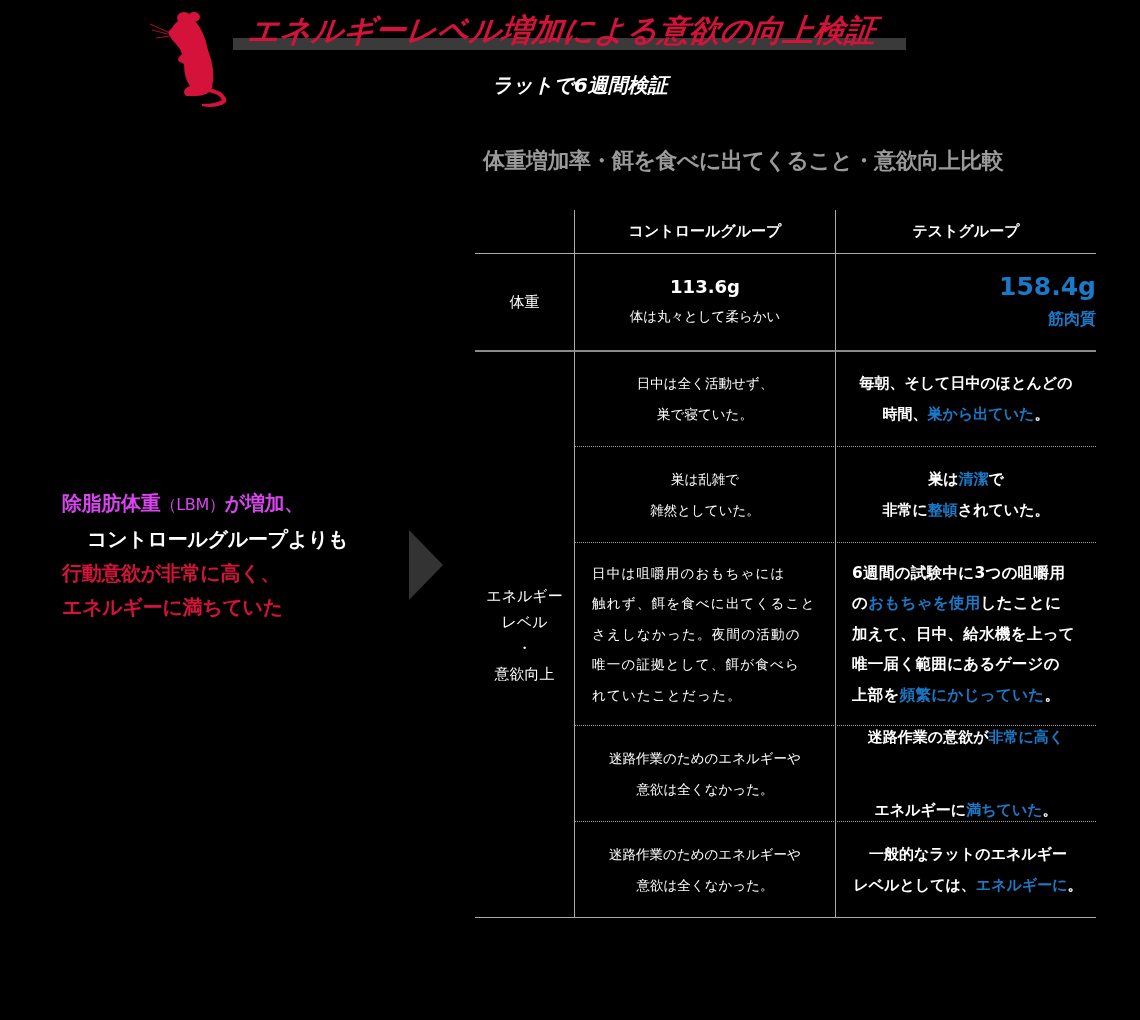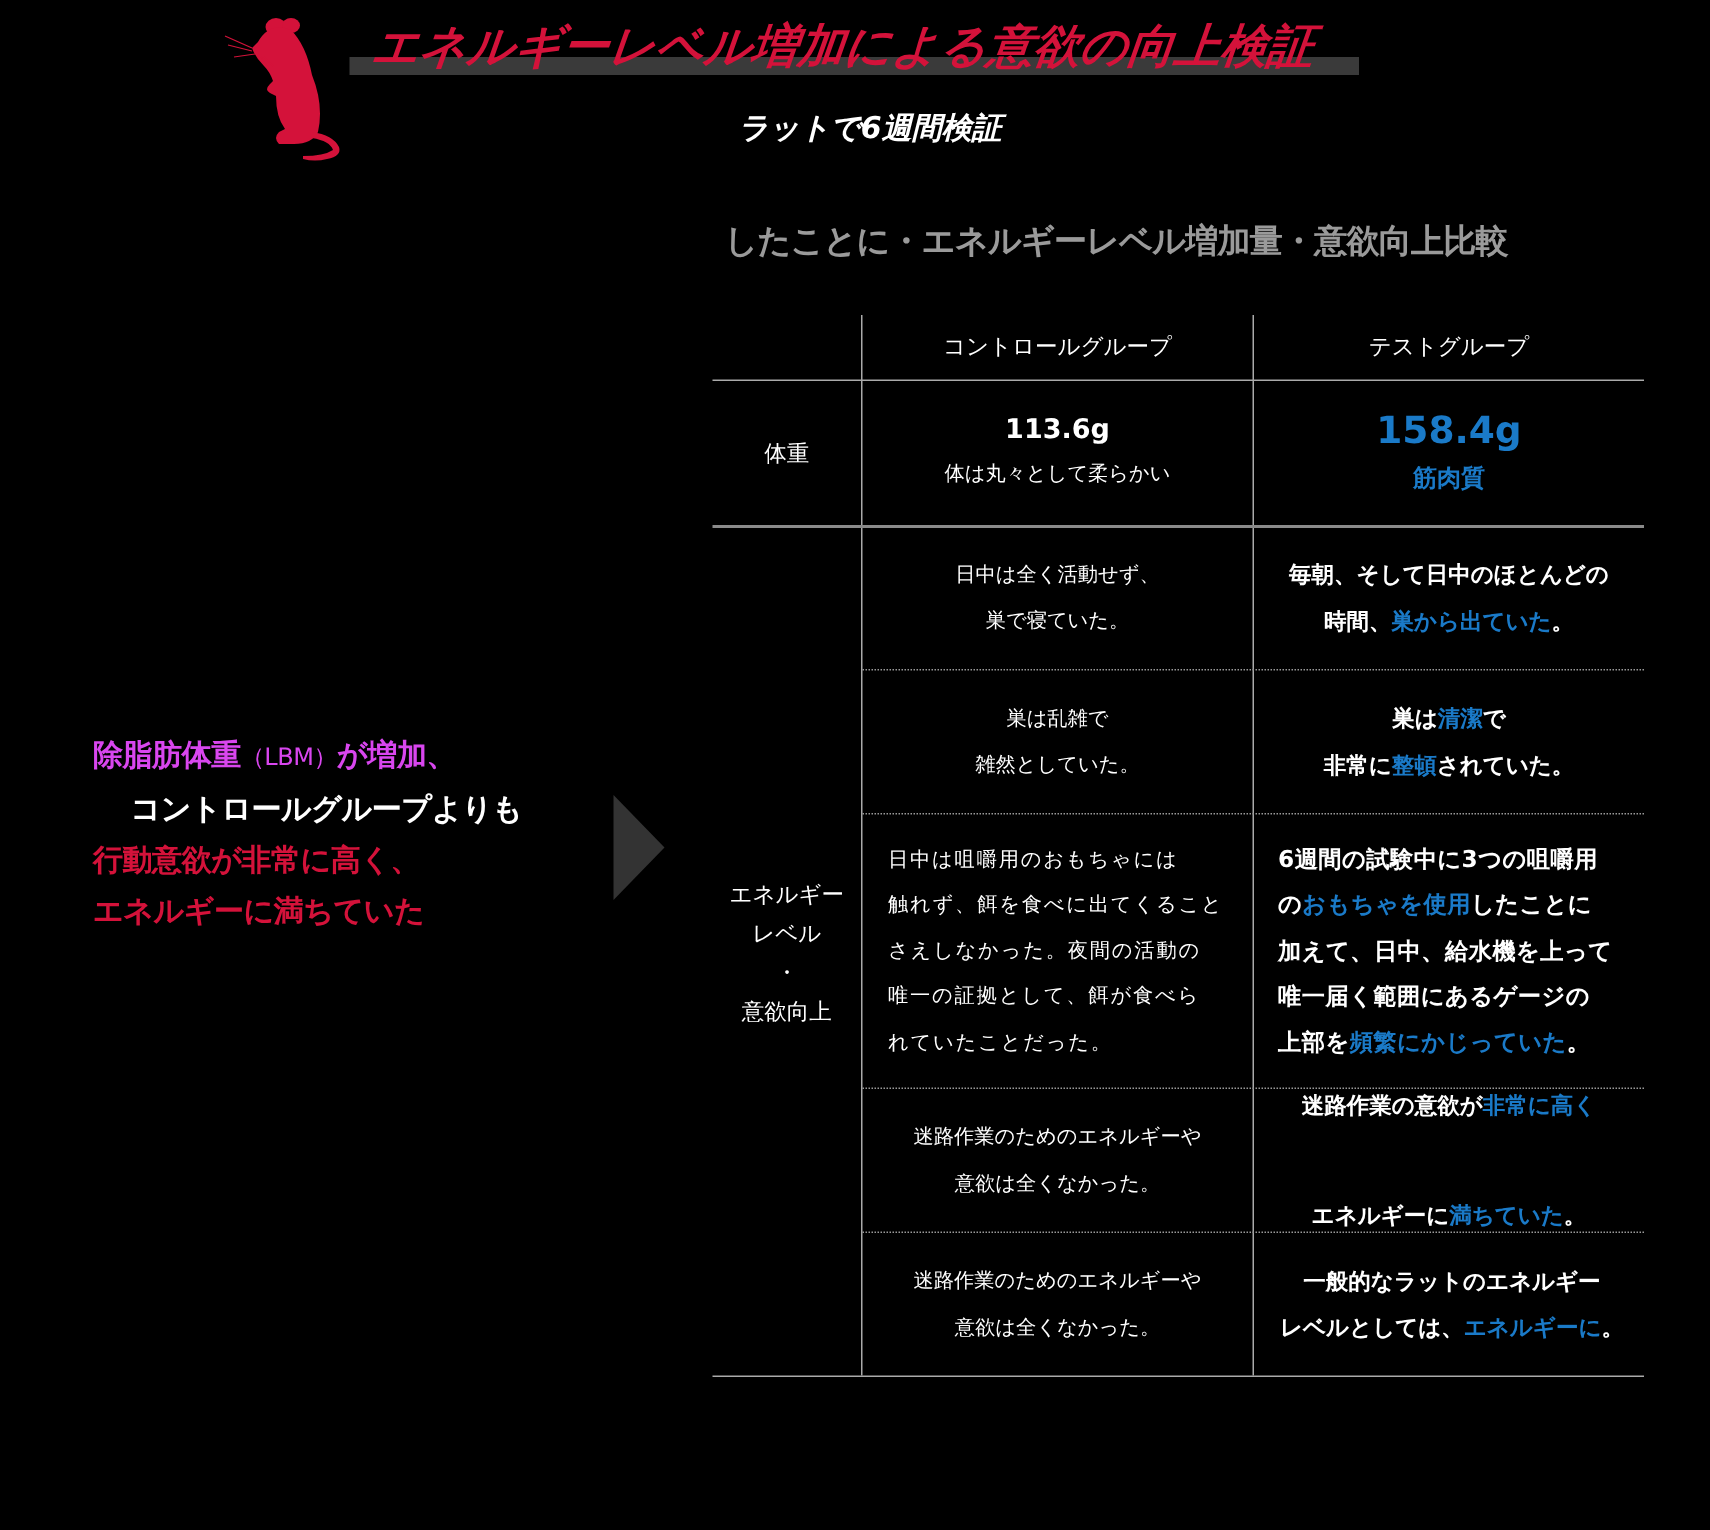--- a/index.html
+++ b/index.html
@@ -21,21 +21,21 @@
 
     .arrow { position: absolute; left: 409px; top: 530px; width: 0; height: 0; border-top: 35px solid transparent; border-bottom: 35px solid transparent; border-left: 34px solid #333; }
 
     
     .vline { position: absolute; width: 1px; background: #aaa; }
     .hline { position: absolute; height: 1px; background: #aaa; }
     .hline.thick { height: 2px; background: #8a8a8a; }
     .dotted { position: absolute; height: 0; border-top: 1px dotted #999; }
 
     .cell { position: absolute; display: flex; flex-direction: column; align-items: center; justify-content: center; text-align: center; }
-    .hdr { font-size: 15px; font-weight: normal; color: #fff; }
+    .hdr { font-size: 15px; font-weight: bold; color: #fff; }
     .rowlabel { font-size: 15px; color: #fff; line-height: 26px; }
     .ctrl { font-size: 13.5px; color: #fff; line-height: 31px; }
     .ctrl-big { font-size: 18px; font-weight: bold; color: #fff; line-height: 28px; }
     .test { font-size: 15px; font-weight: bold; color: #fff; line-height: 31px; }
     .test-big { font-size: 25px; font-weight: bold; color: #1a7ac8; line-height: 34px; }
     .test-sub { font-size: 16px; font-weight: bold; color: #1a7ac8; line-height: 30px; }
     .hl { color: #1a7ac8; }
     .ctrl-left { font-size: 13.5px; color: #fff; line-height: 30.5px; text-align: left; align-items: flex-start; letter-spacing: 1.2px; }
     .test-left { font-size: 15.5px; font-weight: bold; color: #fff; line-height: 30.5px; text-align: left; align-items: flex-start; letter-spacing: 0.3px; }
   </style>
@@ -54,21 +54,21 @@
     <line x1="22" y1="30" x2="6" y2="26"></line>
     <line x1="24" y1="32" x2="10" y2="34"></line>
     <line x1="28" y1="34" x2="32" y2="40"></line>
     <line x1="30" y1="34" x2="36" y2="40"></line>
   </g>
 </svg>
 <div class="title-bar"></div>
 <div class="title">エネルギーレベル増加による意欲の向上検証</div>
 <div class="subtitle">ラットで6週間検証</div>
 
-<div class="section-title">したことに・エネルギーレベル増加量・意欲向上比較</div>
+<div class="section-title">体重増加率・餌を食べに出てくること・意欲向上比較</div>
 
 <div class="left-text">
   <div class="gray">
     <span>除脂肪体重</span><span class="small">（LBM）</span><span>が増加、</span>
   </div>
   <div class="white">コントロールグループよりも</div>
   <div class="red">行動意欲が非常に高く、</div>
   <div class="red">エネルギーに満ちていた</div>
 </div>
 
@@ -86,21 +86,21 @@
   <div class="hline" style="left:475px; top:917px; width:621px;"></div>
 
   <div class="cell hdr" style="left:575px; top:210px; width:260px; height:43px;">コントロールグループ</div>
   <div class="cell hdr" style="left:836px; top:210px; width:260px; height:43px;">テストグループ</div>
 
   <div class="cell rowlabel" style="left:475px; top:254px; width:99px; height:96px;">体重</div>
   <div class="cell" style="left:575px; top:254px; width:260px; height:96px;">
     <div class="ctrl-big">113.6g</div>
     <div class="ctrl">体は丸々として柔らかい</div>
   </div>
-  <div class="cell" style="left:836px; top:254px; width:260px; height:96px;">
+  <div class="cell" style="left:836px; top:254px; width:260px; height:96px;align-items:flex-end;">
     <div class="test-big">158.4g</div>
     <div class="test-sub">筋肉質</div>
   </div>
 
   <div class="cell rowlabel" style="left:475px; top:352px; width:99px; height:565px;">
     <div>エネルギー</div>
     <div>レベル</div>
     <div>・</div>
     <div>意欲向上</div>
   </div>

